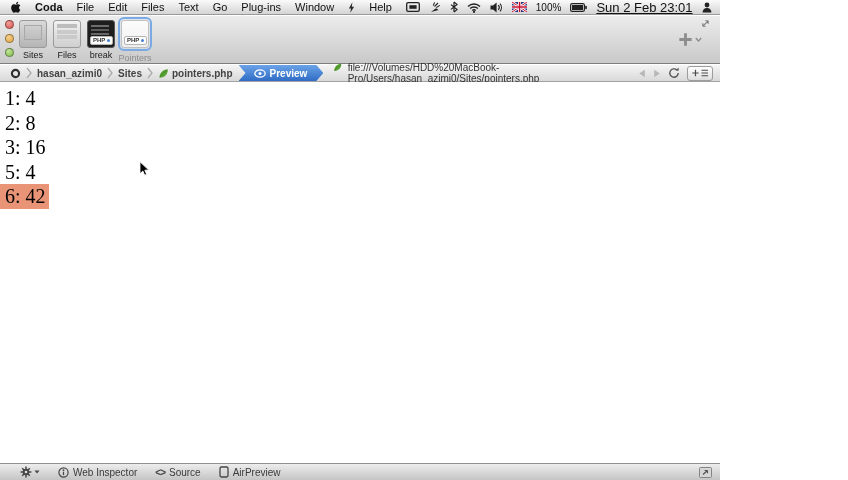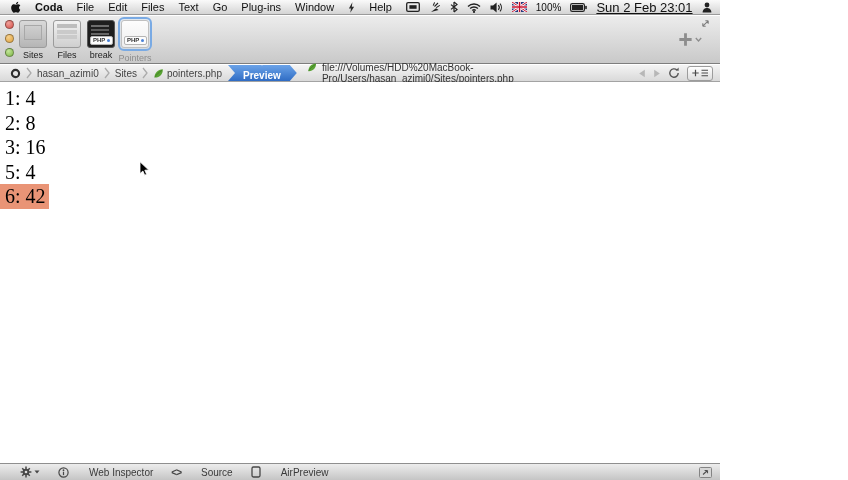--- a/index.html
+++ b/index.html
@@ -50,44 +50,44 @@
   .tool-label.dim{color:#8d8d8d;}
   .toolbar-right{position:absolute;right:10px;top:0;height:100%;}
   .expand-ic{position:absolute;right:0;top:3px;}
   .plus-btn{position:absolute;right:8px;top:15px;display:flex;align-items:center;gap:1px;cursor:default;}
 
   
   .pathbar{position:absolute;top:65px;left:0;right:0;height:16px;
            background:linear-gradient(#f4f4f4,#d9d9d9);
            border-bottom:1px solid #a3a3a3;box-sizing:content-box;
            display:flex;align-items:center;font-size:10px;color:#3a3a3a;padding-left:6px;}
-  .crumb{padding:0 4px;font-weight:normal;color:#444;cursor:default;display:flex;align-items:center;gap:3px;}
+  .crumb{padding:0 4px;font-weight:bold;color:#444;cursor:default;display:flex;align-items:center;gap:3px;}
   .chev{margin:0 1px;}
   .tab-preview{height:16px;display:flex;align-items:center;gap:4px;color:#fff;font-weight:bold;
                padding:0 16px 0 15px;margin-left:2px;
                background:linear-gradient(var(--tabtop,#6ba3e8),var(--tabbot,#2f6cc4));
-               clip-path:polygon(0 0,calc(100% - 7px) 0,100% 50%,calc(100% - 7px) 100%,0 100%,7px 50%);flex-direction:column;}
+               clip-path:polygon(0 0,calc(100% - 7px) 0,100% 50%,calc(100% - 7px) 100%,0 100%,7px 50%);}
   .urlbox{margin-left:10px;display:flex;align-items:flex-start;gap:5px;color:#333;}
   .nav-ctrls{margin-left:auto;display:flex;align-items:center;gap:7px;padding-right:7px;}
   .pill-btn{width:24px;height:13px;border:1px solid #9c9c9c;border-radius:3px;
             background:linear-gradient(#ffffff,#dcdcdc);display:flex;align-items:center;justify-content:center;}
 
   
   .content{position:absolute;top:82px;left:0;right:0;height:381px;background:#fff;
            font-family:"Liberation Serif","DejaVu Serif",serif;font-size:20px;line-height:24.5px;
            color:#000;padding-top:4px;overflow:hidden;}
   .line .t{display:inline-block;padding:0 3px 0 5px;}
   .line.hl .t{background:var(--hl,#e99476);}
   .cursor{position:absolute;left:139px;top:79px;}
 
   
   .statusbar{position:absolute;left:0;right:0;bottom:0;height:16px;border-top:1px solid #8f8f8f;
              background:linear-gradient(#ededed,#c5c5c5);display:flex;align-items:center;
              padding:0 8px;font-size:10px;color:#3a3a3a;gap:18px;box-sizing:content-box;}
-  .sb-group{display:flex;align-items:center;gap:20px;cursor:default;}
+  .sb-group{display:flex;align-items:center;gap:4px;cursor:default;}
   .sb-gear{display:flex;align-items:center;gap:2px;margin-left:12px;}
   .src-glyph{font-weight:bold;color:#444;letter-spacing:-1px;}
   .sb-right{margin-left:auto;}
 </style>
 </head>
 <body>
 
 <div class="screen">
 
   <div class="menubar">

